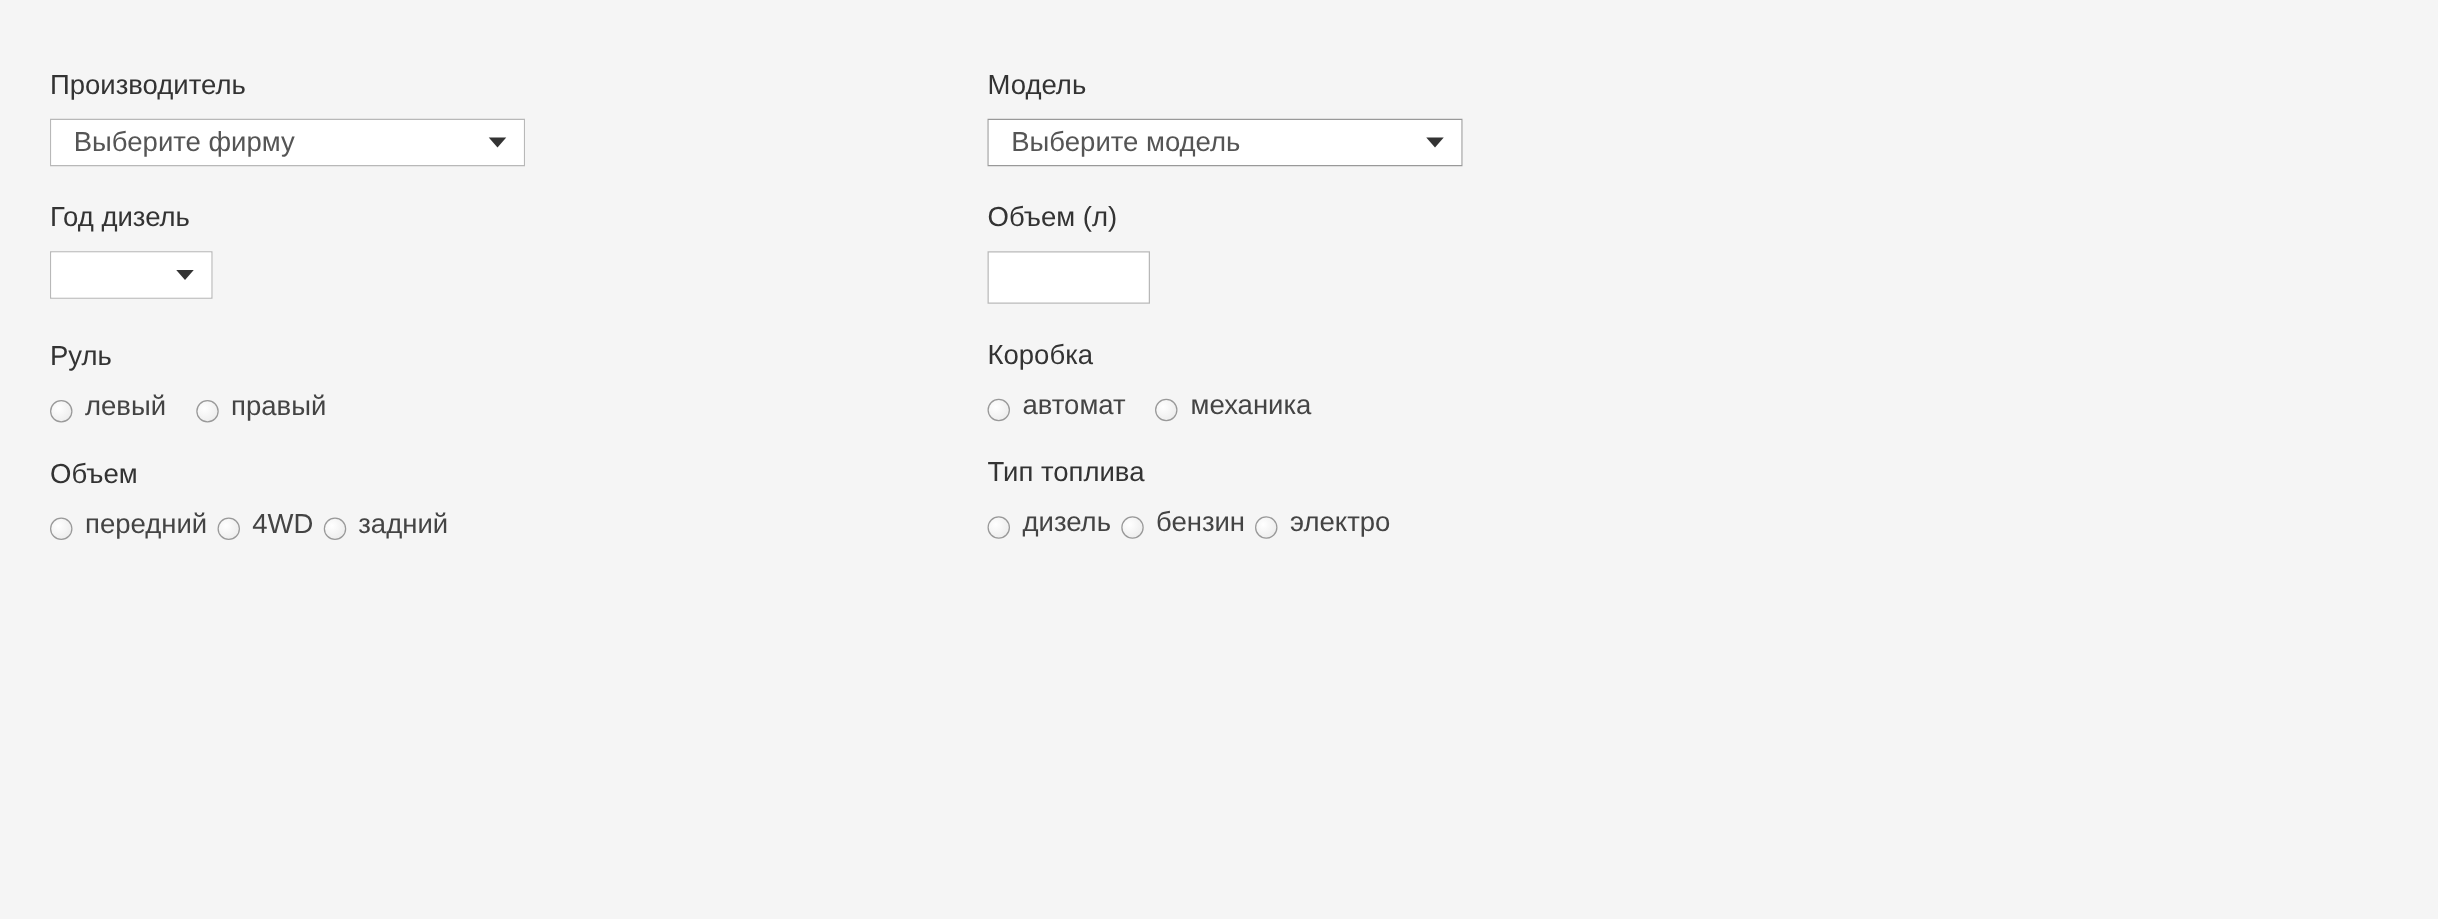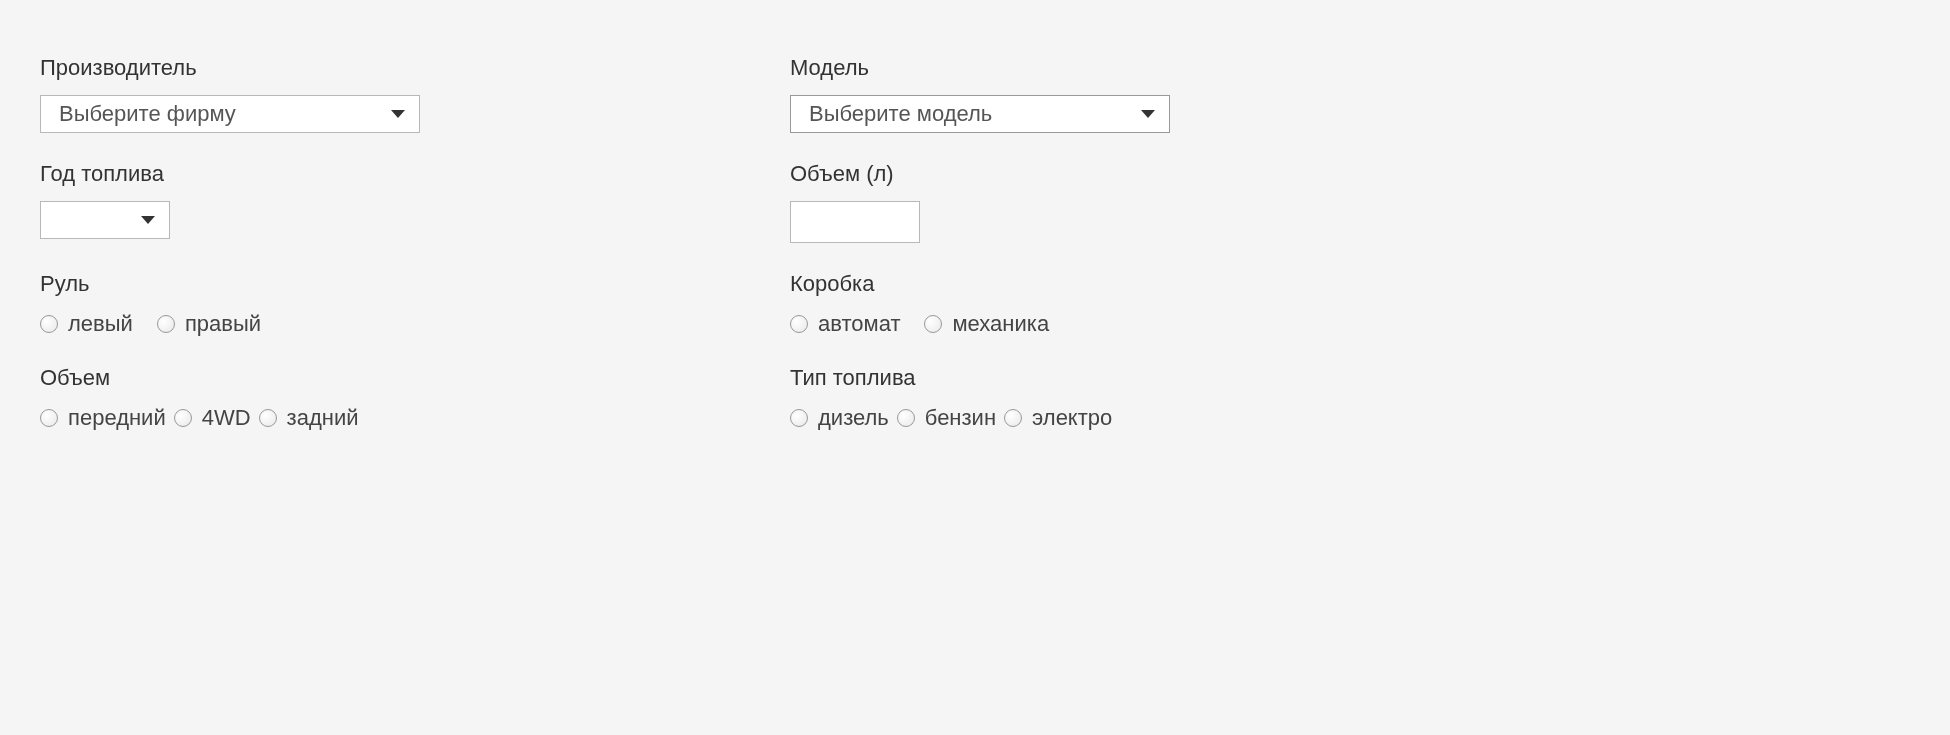--- a/index.html
+++ b/index.html
@@ -73,21 +73,21 @@
       gap: 24px;
       align-items: center;
     }
     .radio-list {
       display: flex;
       flex-direction: row;
       gap: 8px;
     }
     .radio-option {
       display: flex;
-      align-items: center;
+      align-items: flex-end;
       gap: 10px;
       cursor: pointer;
     }
     .radio-circle {
       width: 18px; height: 18px;
       border: 1px solid #999;
       border-radius: 50%;
       background: radial-gradient(circle at 35% 35%, #fff, #e8e8e8);
       flex-shrink: 0;
     }
@@ -105,21 +105,21 @@
 
     <div class="field-group">
       <label class="field-label">Производитель</label>
       <div class="select-wrapper wide">
         <div class="select-value">Выберите фирму</div>
         <div class="select-caret"></div>
       </div>
     </div>
 
     <div class="field-group">
-      <label class="field-label">Год топлива</label>
+      <label class="field-label">Год дизель</label>
       <div class="select-wrapper narrow">
         <div class="select-value"></div>
         <div class="select-caret"></div>
       </div>
     </div>
 
     <div class="field-group">
       <label class="field-label">Руль</label>
       <div class="radio-row">
         <div class="radio-option">

